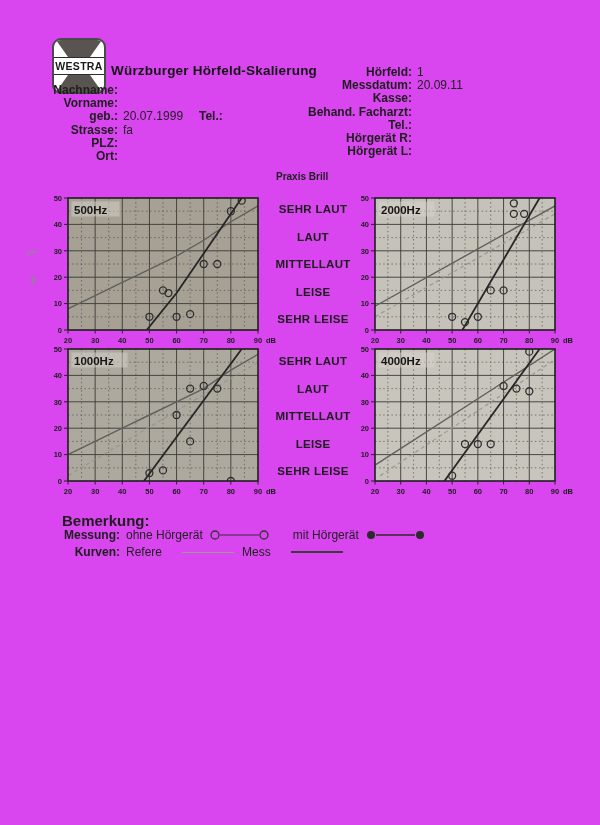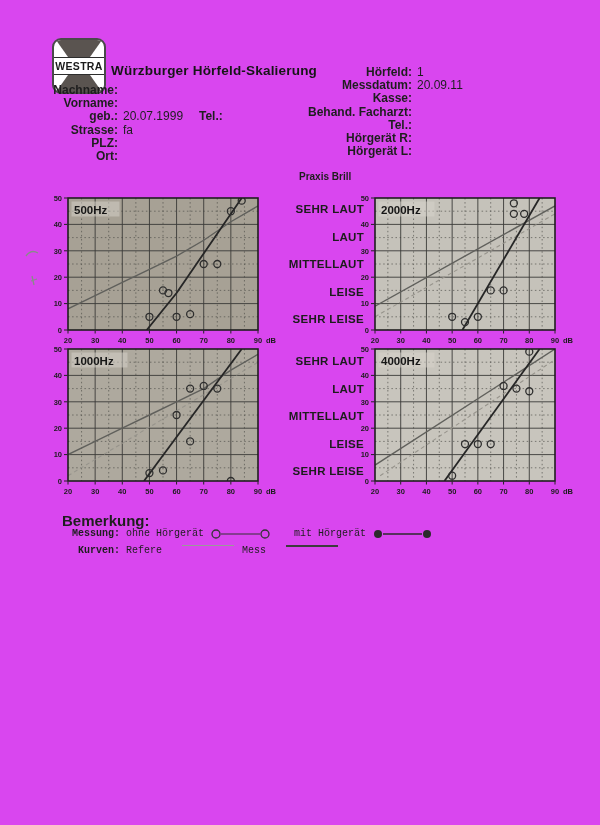--- a/index.html
+++ b/index.html
@@ -24,31 +24,31 @@
     position:absolute;left:111px;top:63px;font-size:13.5px;font-weight:bold;color:#161616;
     letter-spacing:.2px;
   }
   .info-left{position:absolute;left:38px;top:84px;width:270px;}
   .info-right{position:absolute;left:298px;top:66px;width:290px;}
   .info-row{display:flex;font-size:12px;line-height:13.2px;white-space:pre;}
   .info-row .lbl{width:80px;text-align:right;font-weight:bold;margin-right:5px;}
   .info-right .info-row .lbl{width:114px;}
   .info-row .val{min-width:62px;}
   .info-row .lbl2{font-weight:bold;margin-left:14px;margin-right:5px;}
-  .praxis{position:absolute;left:299px;top:171px;font-size:10px;font-weight:bold;}
+  .praxis{position:absolute;left:276px;top:171px;font-size:10px;font-weight:bold;}
   .chart{position:absolute;}
   .loudness{
     position:absolute;width:102px;display:flex;flex-direction:column;
-    justify-content:space-between;text-align:right;
+    justify-content:space-between;text-align:center;
   }
   .loudness .ld{font-size:11.5px;font-weight:bold;letter-spacing:.3px;color:#1c1c1c;}
   .stack1{left:262px;top:203px;height:122px;}
   .stack2{left:262px;top:355px;height:122px;}
   .bemerkung{position:absolute;left:62px;top:512px;font-size:15px;font-weight:bold;}
-  .leg-row{position:absolute;display:flex;align-items:flex-start;font-size:10px;font-family:Liberation Mono, monospace;}
+  .leg-row{position:absolute;display:flex;align-items:center;font-size:12px;}
   .leg-row .cap{font-weight:bold;width:80px;text-align:right;margin-right:6px;}
   .leg-row .t{margin-right:6px;}
   .leg-line{height:0;width:52px;}
   .leg-line.light{border-top:1.5px solid #9a9a97;}
   .leg-line.dark{border-top:2px solid #3c3c3c;}
   .hand-mark{position:absolute;left:24px;top:248px;}
 </style>
 </head>
 <body>
 

